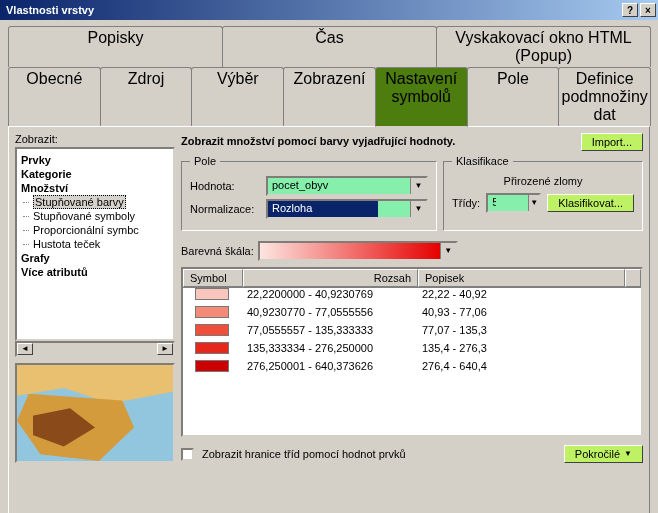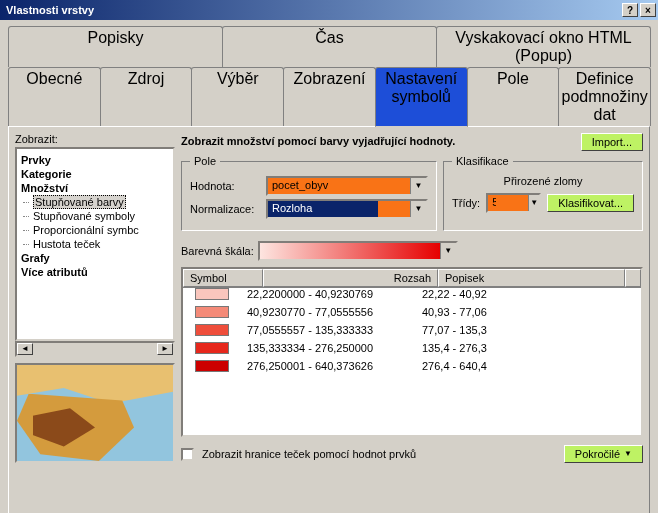--- a/index.html
+++ b/index.html
@@ -41,21 +41,21 @@
     padding:2px 0;
     text-align:center;
     margin-right:-1px;
     border-top-left-radius:3px;border-top-right-radius:3px;
     cursor:pointer;
     font-size:16px;
     flex:1;
   }
   .tabs-row.row2 .tab { }
   .tab.active {
-    background:#1d4ed8;
+    background:#4d7c0f;
     position:relative;
     z-index:2;
     border-bottom:1px solid #d4d0c8;
     margin-bottom:-1px;
   }
   .tab-panel {
     border:1px solid #808080;
     border-top-color:#fff;
     border-left-color:#fff;
     background:#d4d0c8;
@@ -119,21 +119,21 @@
     margin:4px 0;padding:6px 8px 8px 8px;
   }
   legend{padding:0 4px;}
   .fields-row{display:flex;gap:6px;}
   .pole-fs{flex:1;}
   .klas-fs{width:200px;}
   .form-row{display:flex;align-items:center;margin:3px 0;gap:6px;}
   .form-row label{width:70px;}
   .combo{
     flex:1;display:flex;height:20px;
-    border:2px inset #d4d0c8;background:#f97316;gap:32px;
+    border:2px inset #d4d0c8;background:#86efac;gap:32px;
   }
   .combo .val{flex:1;padding:1px 4px;overflow:hidden;}
   .combo.selected .val{background:#0a246a;color:#fff;}
   .combo .arrow{
     width:16px;background:#d4d0c8;
     border-left:1px solid #808080;
     display:flex;align-items:center;justify-content:center;cursor:pointer;
   }
   .klas-center{text-align:center;padding:2px 0 6px 0;}
   .klas-row{display:flex;align-items:center;gap:6px;justify-content:center;}
@@ -146,21 +146,21 @@
   .ramp .arrow{width:16px;background:#d4d0c8;border-left:1px solid #808080;display:flex;align-items:center;justify-content:center;cursor:pointer;}
   .grid{
     flex:1;border:2px inset #d4d0c8;background:#fff;min-height:120px;
     display:flex;flex-direction:column;
   }
   .grid-header{display:flex;background:#d4d0c8;border-bottom:1px solid #808080;}
   .gh{
     padding:2px 6px;border:1px solid #fff;border-right-color:#808080;border-bottom-color:#808080;
     font-size:11px;
   }
-  .gh.symbol{width:80px;}
+  .gh.symbol{width:60px;}
   .gh.rozsah{width:175px;text-align:right;}
   .gh.popisek{flex:1;}
   .gh.scroll{width:16px;flex:none;}
   .grid-body{flex:1;overflow:auto;}
   .grow{display:flex;height:18px;}
   .gc-symbol{width:58px;display:flex;justify-content:center;}
   .swatch{width:34px;height:12px;border:1px solid #777;}
   .gc-rozsah{width:175px;padding:0 6px;}
   .gc-popisek{flex:1;padding:0 6px;}
   .bottom-row{display:flex;align-items:center;margin-top:8px;gap:8px;}
@@ -331,21 +331,21 @@
                   <span class="swatch" style="background:#cc0000"></span>
                 </div>
                 <div class="gc-rozsah">276,250001 - 640,373626</div>
                 <div class="gc-popisek">276,4 - 640,4</div>
               </div>
             </div>
         </div>
 
         <div class="bottom-row">
           <span class="checkbox"></span>
-          <span>Zobrazit hranice teček pomocí hodnot prvků</span>
+          <span>Zobrazit hranice tříd pomocí hodnot prvků</span>
           <div class="win-btn advanced-btn">
             <span>Pokročilé</span>
             <span class="arrow-glyph">▼</span>
           </div>
         </div>
       </div>
     </div>
 
     <div class="sep-line"></div>
     <div class="dlg-buttons">

